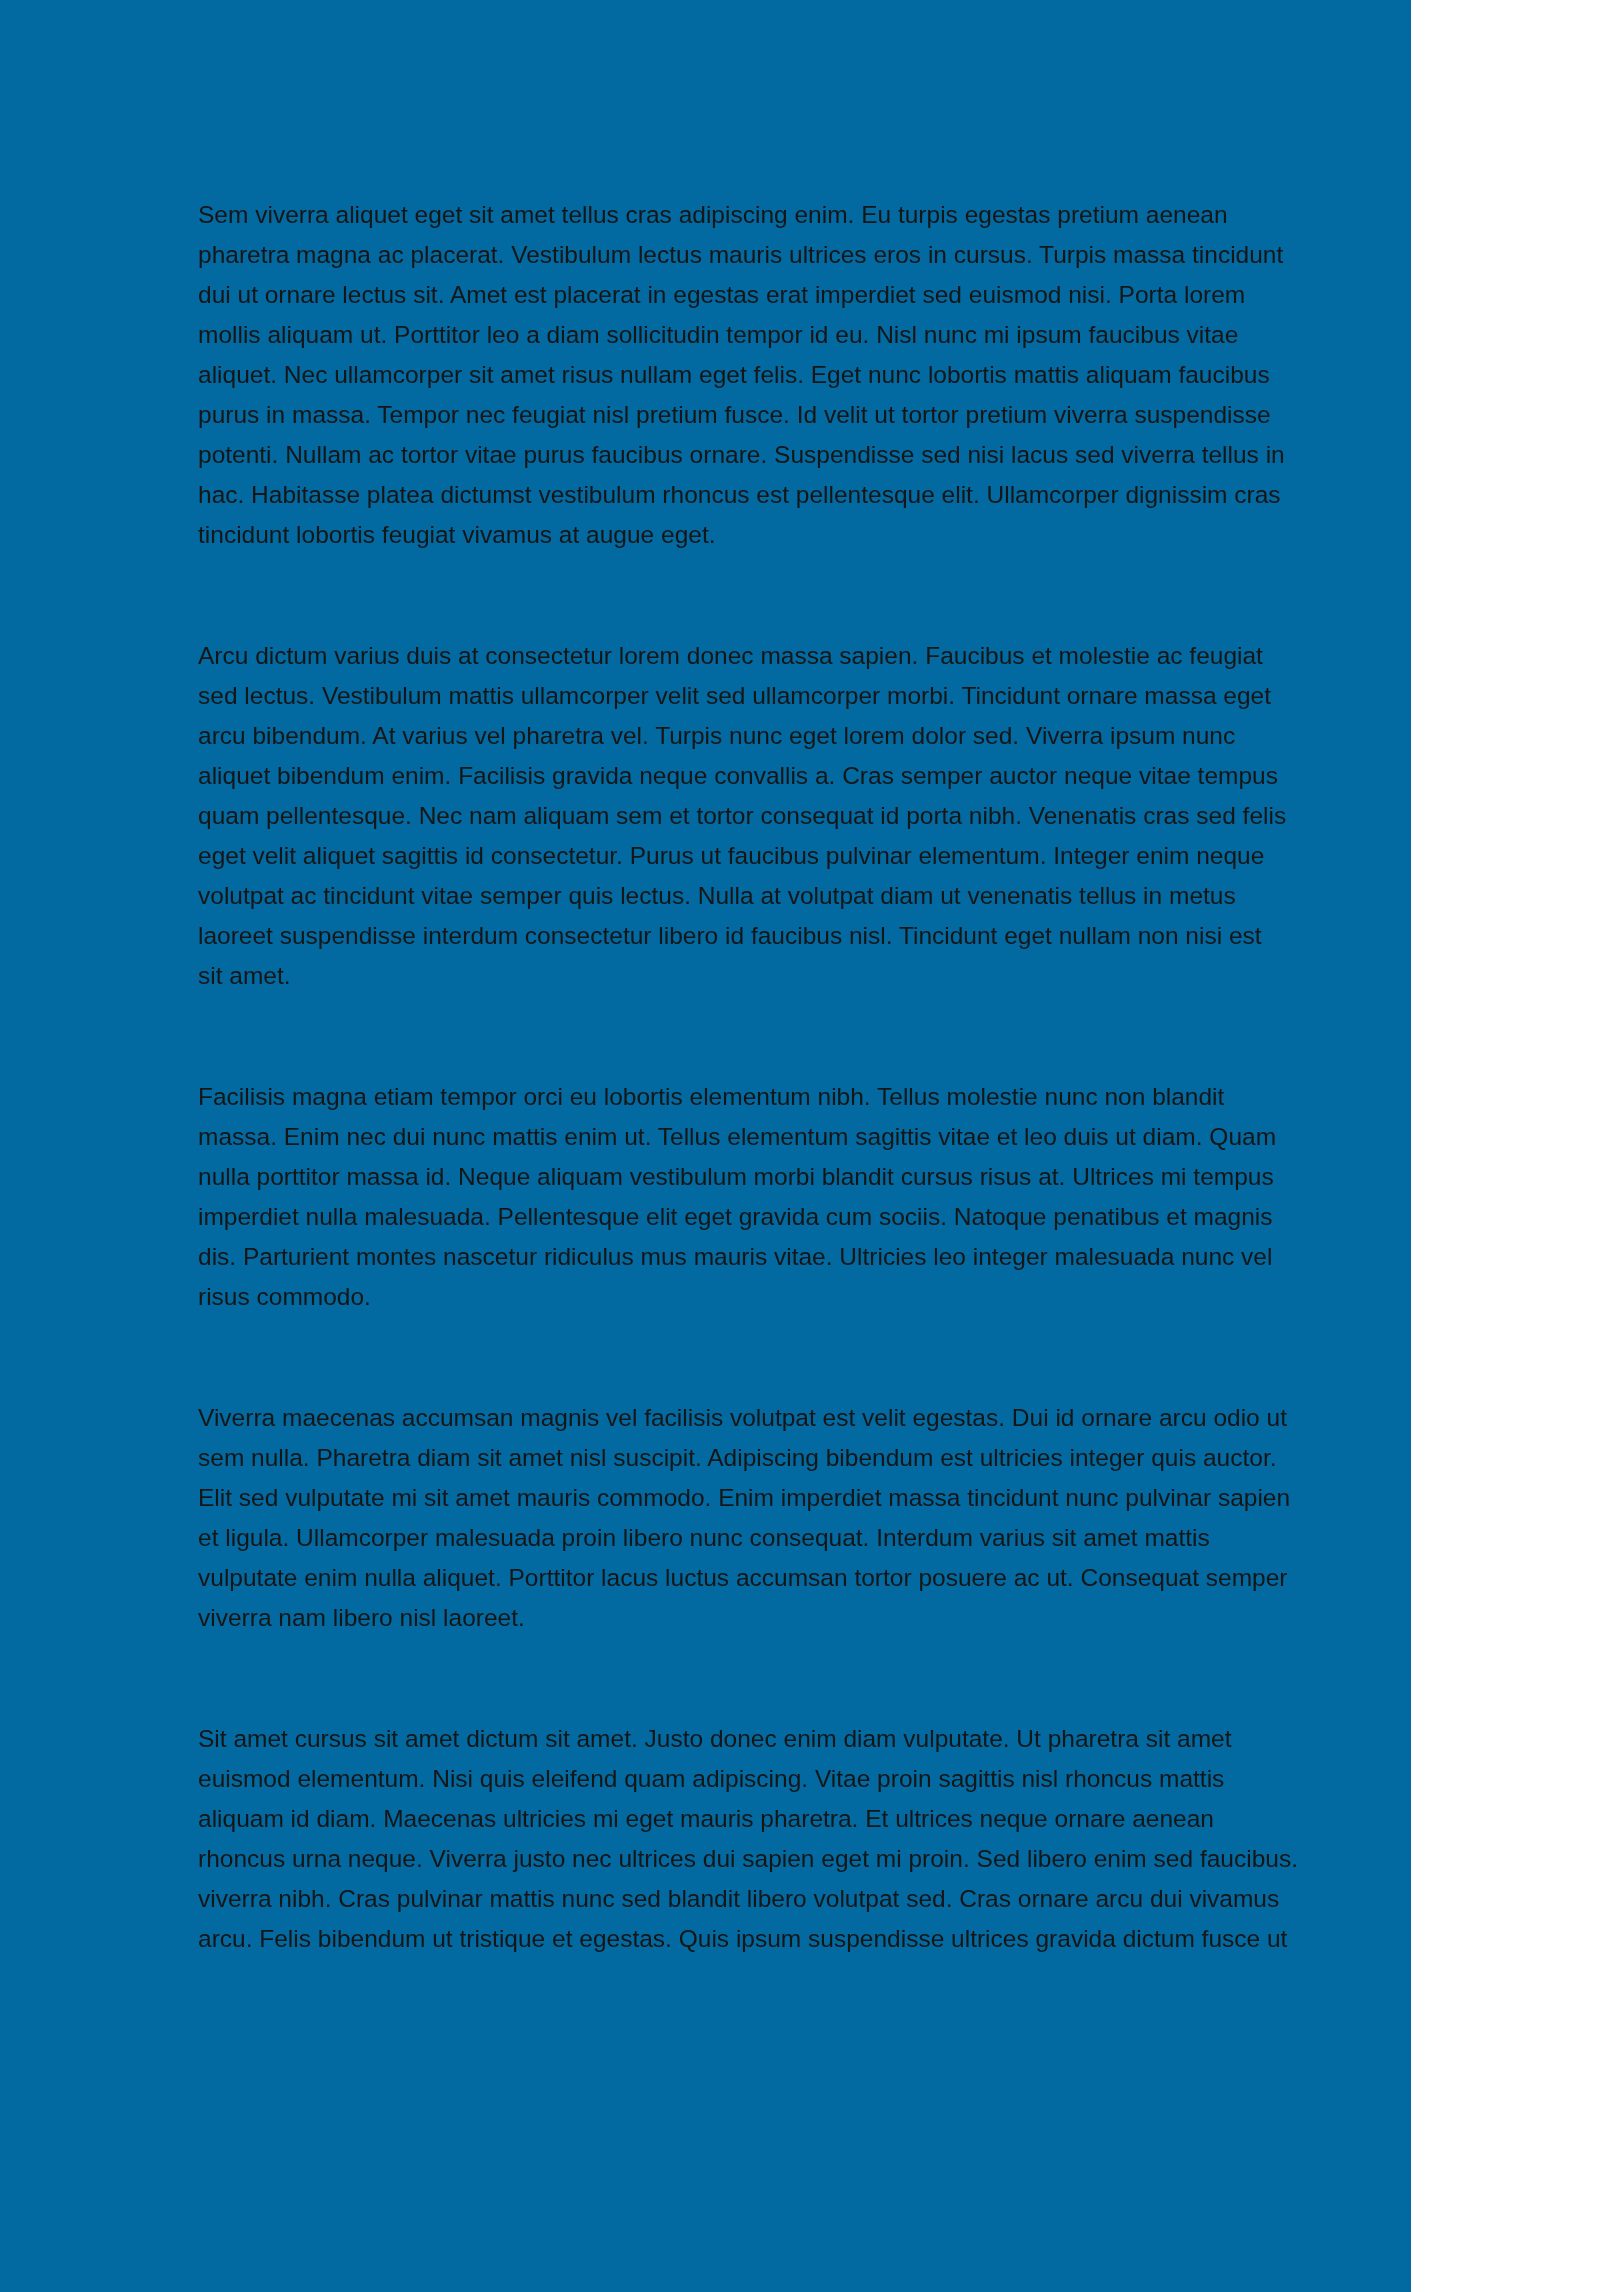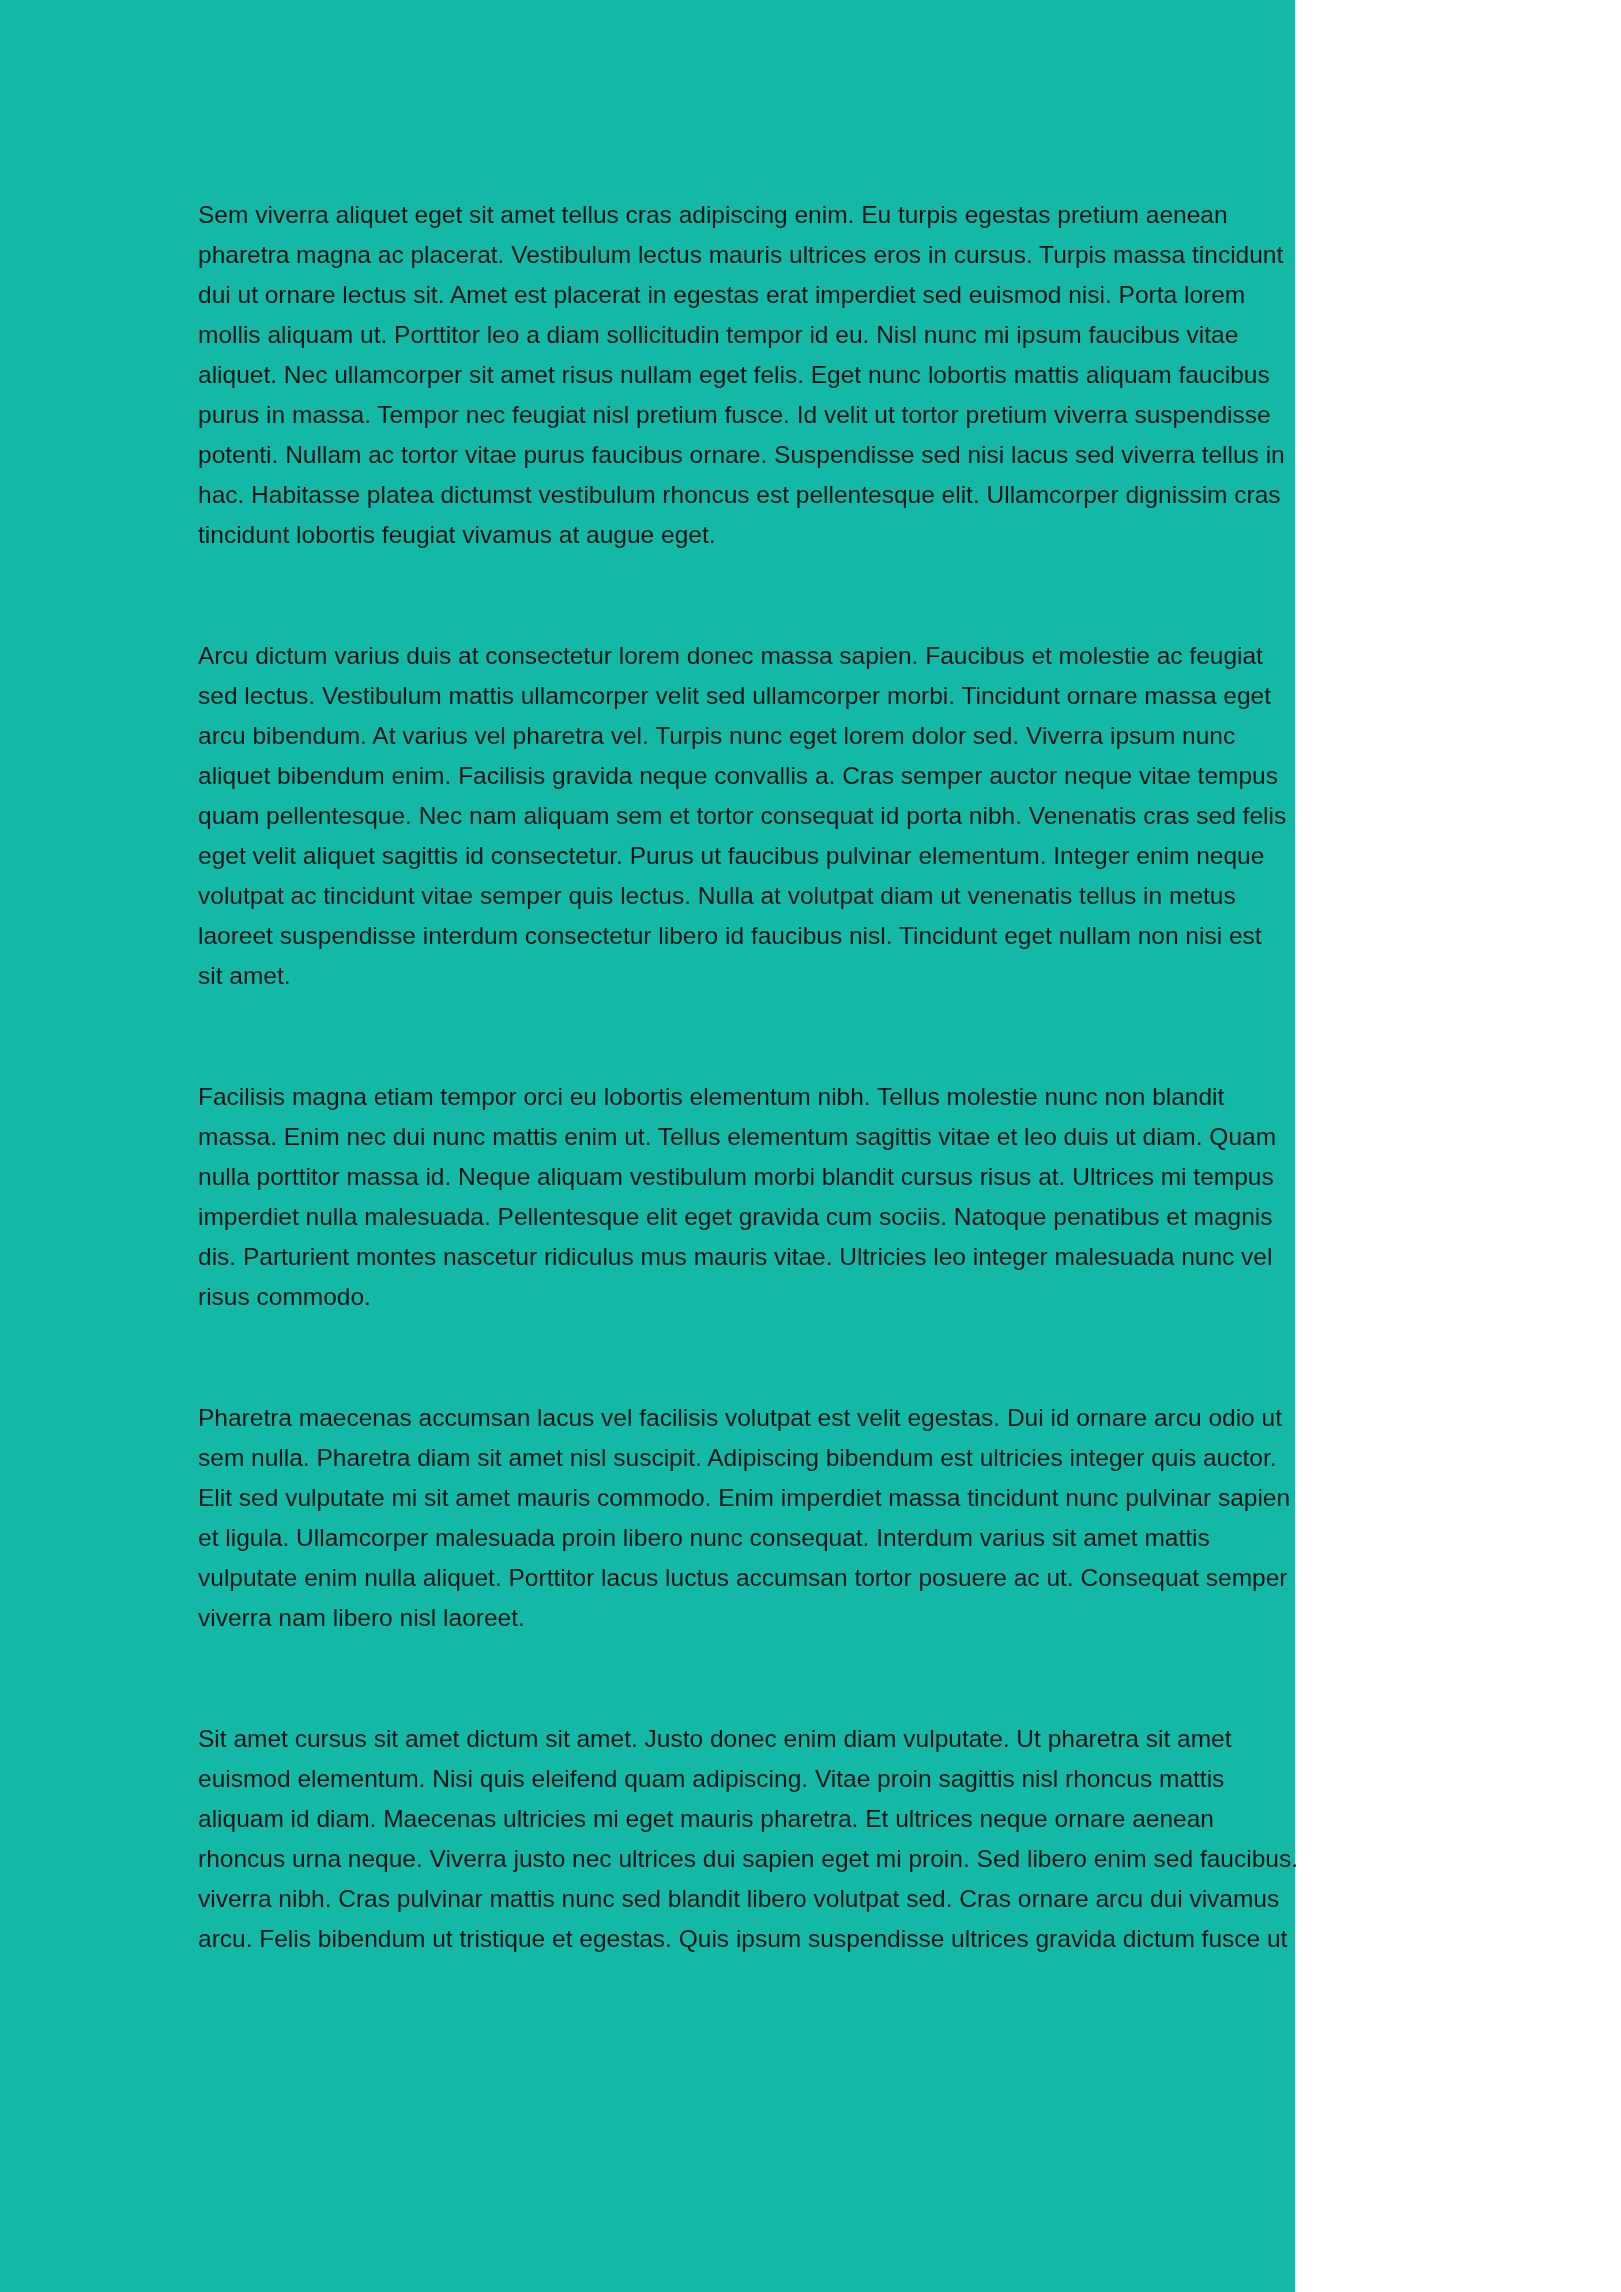--- a/index.html
+++ b/index.html
@@ -7,23 +7,23 @@
     padding: 0;
     background: #ffffff;
   }
   body {
     width: 1621px;
     height: 2293px;
     overflow: hidden;
   }
   .page {
     position: relative;
-    width: 1295px;
+    width: 1411px;
     height: 2293px;
-    background: #14b8a6;
+    background: #0369a1;
     color: #161616;
     font-family: "Liberation Sans", sans-serif;
   }
   .text-block {
     position: absolute;
     left: 198px;
     top: 195px;
     width: 1229px;
   }
   .para {
@@ -70,21 +70,21 @@
       </p>
       <p class="para">
         <span class="line">Facilisis magna etiam tempor orci eu lobortis elementum nibh. Tellus molestie nunc non blandit</span>
         <span class="line">massa. Enim nec dui nunc mattis enim ut. Tellus elementum sagittis vitae et leo duis ut diam. Quam</span>
         <span class="line">nulla porttitor massa id. Neque aliquam vestibulum morbi blandit cursus risus at. Ultrices mi tempus</span>
         <span class="line">imperdiet nulla malesuada. Pellentesque elit eget gravida cum sociis. Natoque penatibus et magnis</span>
         <span class="line">dis. Parturient montes nascetur ridiculus mus mauris vitae. Ultricies leo integer malesuada nunc vel</span>
         <span class="line">risus commodo.</span>
       </p>
       <p class="para">
-        <span class="line">Pharetra maecenas accumsan lacus vel facilisis volutpat est velit egestas. Dui id ornare arcu odio ut</span>
+        <span class="line">Viverra maecenas accumsan magnis vel facilisis volutpat est velit egestas. Dui id ornare arcu odio ut</span>
         <span class="line">sem nulla. Pharetra diam sit amet nisl suscipit. Adipiscing bibendum est ultricies integer quis auctor.</span>
         <span class="line">Elit sed vulputate mi sit amet mauris commodo. Enim imperdiet massa tincidunt nunc pulvinar sapien</span>
         <span class="line">et ligula. Ullamcorper malesuada proin libero nunc consequat. Interdum varius sit amet mattis</span>
         <span class="line">vulputate enim nulla aliquet. Porttitor lacus luctus accumsan tortor posuere ac ut. Consequat semper</span>
         <span class="line">viverra nam libero nisl laoreet.</span>
       </p>
       <p class="para">
         <span class="line">Sit amet cursus sit amet dictum sit amet. Justo donec enim diam vulputate. Ut pharetra sit amet</span>
         <span class="line">euismod elementum. Nisi quis eleifend quam adipiscing. Vitae proin sagittis nisl rhoncus mattis</span>
         <span class="line">aliquam id diam. Maecenas ultricies mi eget mauris pharetra. Et ultrices neque ornare aenean</span>

